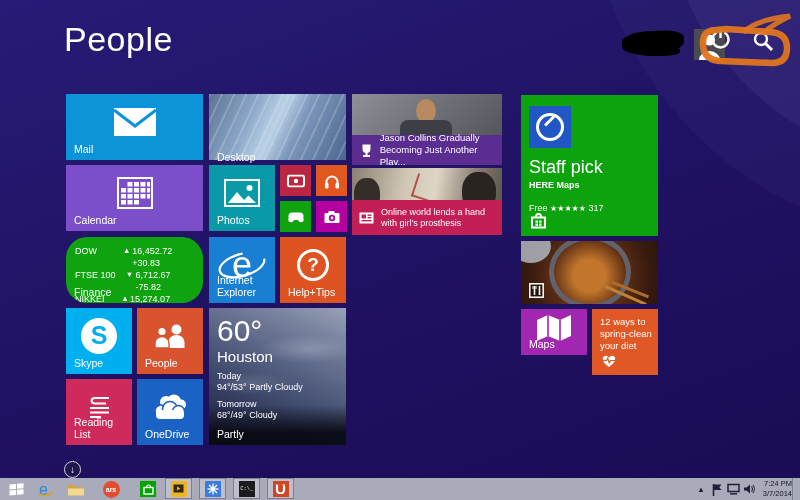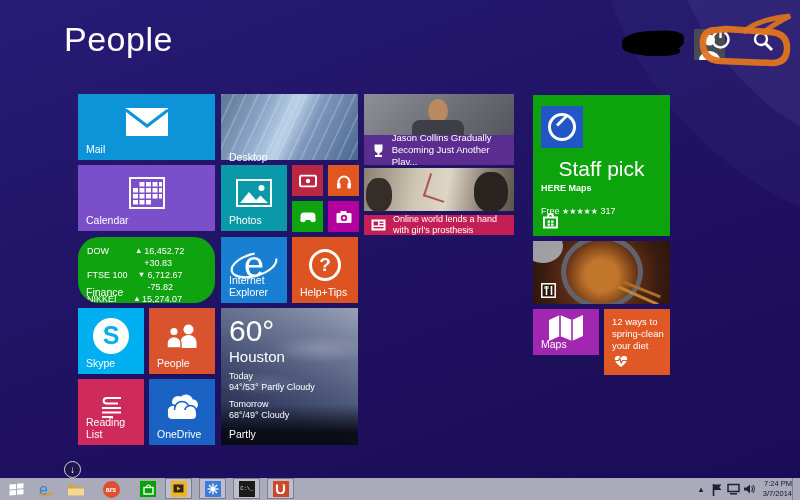--- a/index.html
+++ b/index.html
@@ -13,21 +13,21 @@
   .start-title { position:absolute; left:64px; top:20px; font-size:34px; font-weight:300; color:#fff; letter-spacing:.5px; }
 
   
   .redact { position:absolute; left:622px; top:31px; width:62px; height:23px; background:#000;
             border-radius:45% 30% 50% 35%; transform:rotate(-2deg); }
   .redact2 { position:absolute; left:634px; top:46px; width:46px; height:10px; background:#000; border-radius:40%; }
   .avatar { position:absolute; left:694px; top:29px; width:31px; height:31px; background:#4a4a54; }
   .hotbtn { position:absolute; color:#fff; }
 
   
-  .tile { position:absolute; color:#fff; overflow:hidden;margin-left:12px; }
+  .tile { position:absolute; color:#fff; overflow:hidden; }
   .tl { position:absolute; left:8px; bottom:5px; font-size:10.5px; color:#fff; }
   .cicon { position:absolute; left:50%; top:42%; transform:translate(-50%,-50%); }
   .scicon { position:absolute; left:50%; top:50%; transform:translate(-50%,-50%); }
 
   .photo { position:absolute; left:0; top:0; right:0; }
   .cap-bar { position:absolute; left:0; right:0; bottom:0; display:flex; align-items:center; padding:0 7px; gap:7px; }
   .cap-text { font-size:9.5px; line-height:12px; }
 
   
   .desk-bg { height:66px;
@@ -64,21 +64,21 @@
   .w-city { font-size:15px; font-weight:300; line-height:17px; }
   .w-cond { font-size:15px; font-weight:300; line-height:17px; }
   .w-sec { font-size:9px; line-height:11px; margin-top:6px; }
   .w-det { font-size:9px; line-height:11px; }
 
   
   .staff-inner { position:absolute; inset:0; padding:9px 8px; }
   .here-icon { width:42px; height:42px; background:#2157c4; position:relative; margin-top:2px; }
   .here-ring { position:absolute; left:7px; top:7px; width:28px; height:28px; border:3px solid #fff; border-radius:50%; }
   .here-needle { position:absolute; left:14px; top:13px; width:14px; height:3px; background:#fff; transform:rotate(-45deg); }
-  .staff-title { font-size:21px; font-weight:300; margin-top:9px;text-align:center; }
+  .staff-title { font-size:18px; font-weight:300; margin-top:9px; }
   .staff-app { font-size:9px; font-weight:bold; margin-top:2px; }
   .staff-price { font-size:9px; margin-top:13px; }
 
   
   .fin-rows { position:absolute; left:9px; top:8px; right:6px; }
   .fin-row { display:flex; font-size:9px; line-height:12px; }
   .fin-name { width:52px; }
   .fin-dir { width:10px; font-size:7.5px; }
 
   
@@ -263,21 +263,21 @@
       <circle cx="8.5" cy="7.5" r="1.4" fill="#fff"></circle>
     </svg>
   </div>
 
   <div class="tile" style="left:352px;top:168px;width:150px;height:67px">
     <div class="photo news-photo" style="width:150px">
       <div class="np-fig-l"></div>
       <div class="np-fig-r"></div>
       <div class="np-sketch"></div>
     </div>
-    <div class="cap-bar" style="height: 20px; background-color: rgb(196, 30, 86);">
+    <div class="cap-bar" style="height: 35px; background-color: rgb(196, 30, 86);">
       <svg width="15" height="12">
         <rect x="0.5" y="0.5" width="14" height="11" fill="#fff"></rect>
         <rect x="2.5" y="2.5" width="4.5" height="4" fill="#c41e56"></rect>
         <rect x="8.5" y="2.5" width="4" height="1.4" fill="#c41e56"></rect>
         <rect x="8.5" y="5" width="4" height="1.4" fill="#c41e56"></rect>
         <rect x="2.5" y="8" width="10" height="1.4" fill="#c41e56"></rect>
       </svg>
       <div class="cap-text" style="font-size:9px;line-height:11px">
         <div>Online world lends a hand</div>
         <div>with girl's prosthesis</div>

